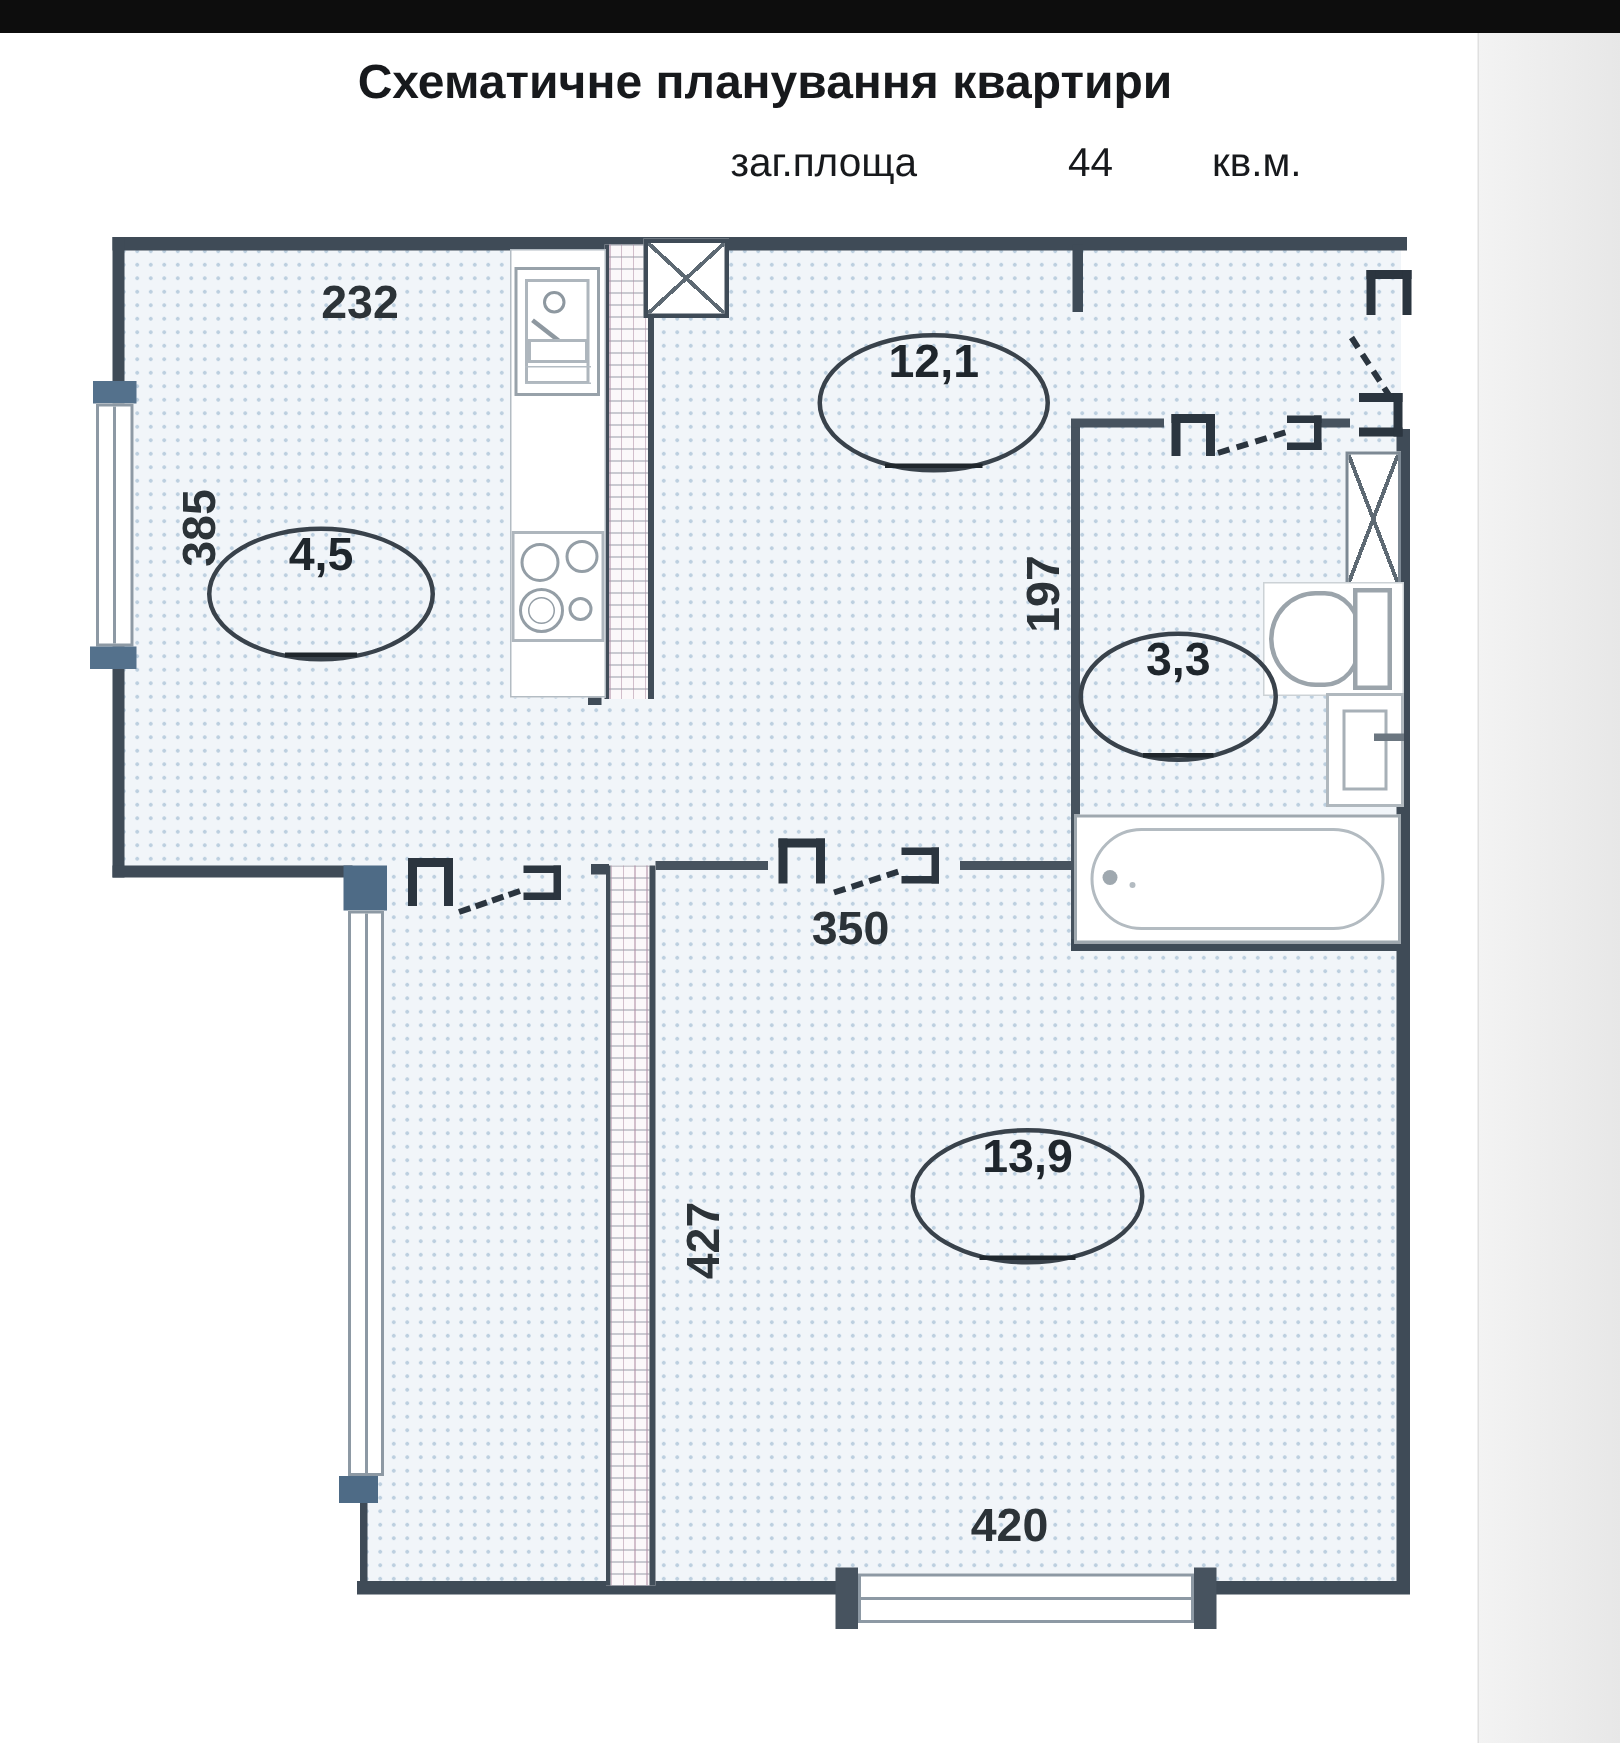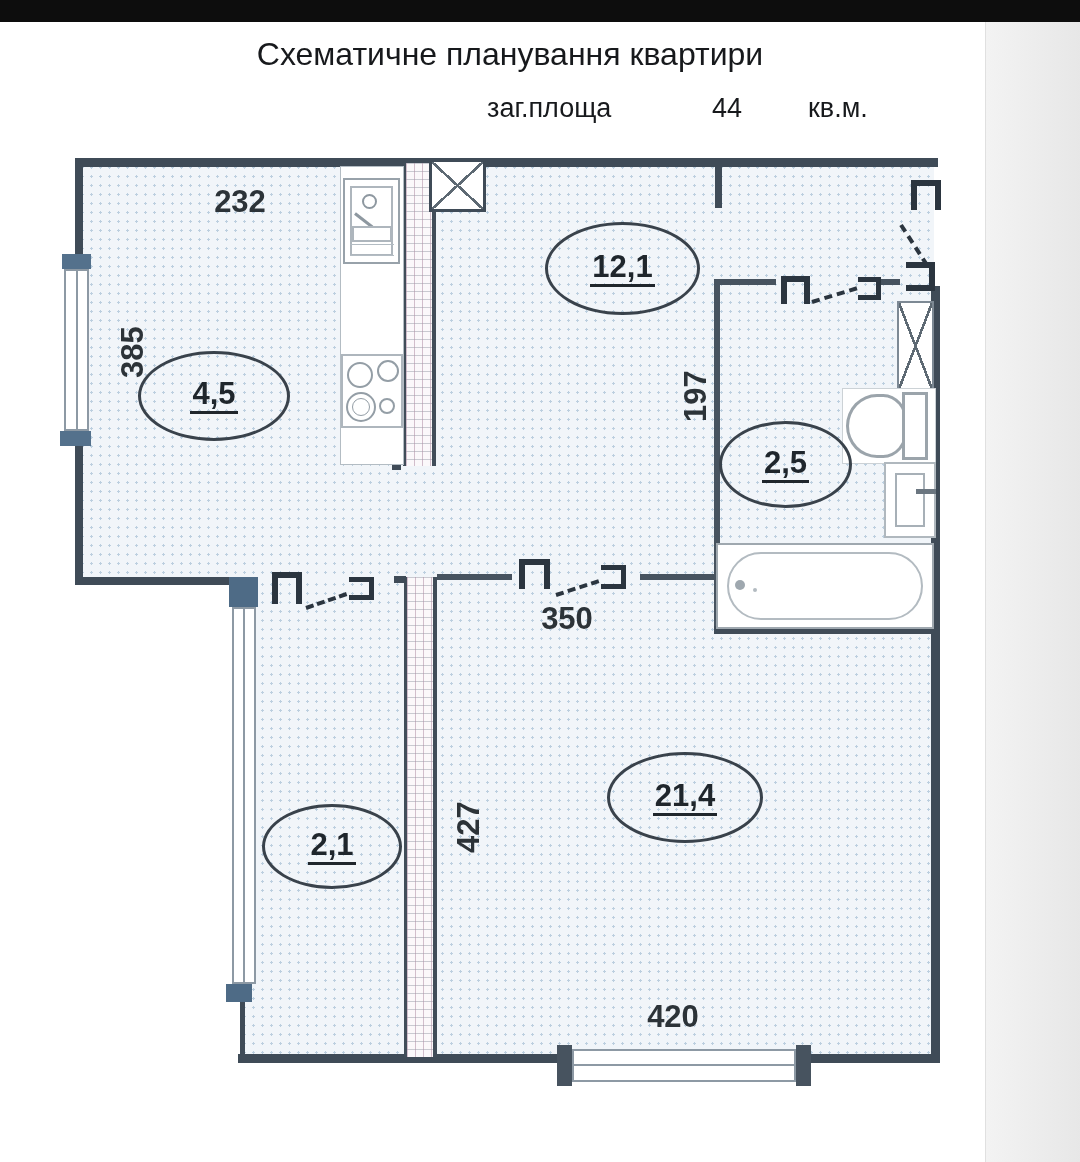--- a/index.html
+++ b/index.html
@@ -31,23 +31,23 @@
   .fix{position:absolute;background:#fff;border:2px solid #a7b0b7;box-sizing:border-box;}
   .ring{position:absolute;background:#fff;border:2.5px solid #949ea6;border-radius:50%;box-sizing:border-box;}
   
   .jamb{position:absolute;border:6px solid #2b353f;box-sizing:border-box;background:transparent;}
   .jn{border-bottom:none!important;}
   .jl{border-left:none!important;}
   .dash{position:absolute;height:0;border-top:4px dashed #2b353f;transform-origin:left center;}
   
   .dim{position:absolute;font-weight:bold;font-size:31px;color:#2c3338;text-align:center;line-height:1;}
   .vdim{transform:rotate(-90deg);}
-  .oval{position:absolute;border:3px solid #39424b;border-radius:50%;display:flex;align-items:center;justify-content:center;box-sizing:border-box;}
+  .oval{position:absolute;border:3px solid #39424b;border-radius:50%;display:flex;justify-content:center;box-sizing:border-box;}
   .oval span{font-weight:bold;font-size:31px;color:#1f262c;border-bottom:3px solid #1f262c;padding:0 2px 2px;line-height:1;}
-  .title{position:absolute;font-weight:normal;font-size:32px;color:#17191c;text-align:center;}
+  .title{position:absolute;font-weight:bold;font-size:32px;color:#17191c;text-align:center;}
   .subt{position:absolute;font-weight:normal;font-size:27px;color:#17191c;}
 </style>
 </head>
 <body>
 
 <div class="stage">
 
   <div class="abs" style="left:0;top:0;width:1080px;height:22px;background:#0d0d0d;"></div>
   <div class="abs" style="left:985px;top:22px;width:95px;height:1140px;background:linear-gradient(to right,#f3f3f3,#e7e7e7);border-left:1px solid #e0e0e0;"></div>
 
@@ -142,22 +142,19 @@
   <div class="dim vdim" style="left:422px;top:812px;width:92px;height:30px;">427</div>
   <div class="dim" style="left:603px;top:1001px;width:140px;">420</div>
 
   <div class="oval" style="left:138px;top:351px;width:152px;height:90px;">
     <span>4,5</span>
   </div>
   <div class="oval" style="left:545px;top:222px;width:155px;height:93px;">
     <span>12,1</span>
   </div>
   <div class="oval" style="left:719px;top:421px;width:133px;height:87px;">
-    <span>2,5</span>
-  </div>
-  <div class="oval" style="left:262px;top:804px;width:140px;height:85px;">
-    <span>2,1</span>
+    <span>3,3</span>
   </div>
   <div class="oval" style="left:607px;top:752px;width:156px;height:91px;">
-    <span>21,4</span>
+    <span>13,9</span>
   </div>
 
 </div>
 
 </body></html>

